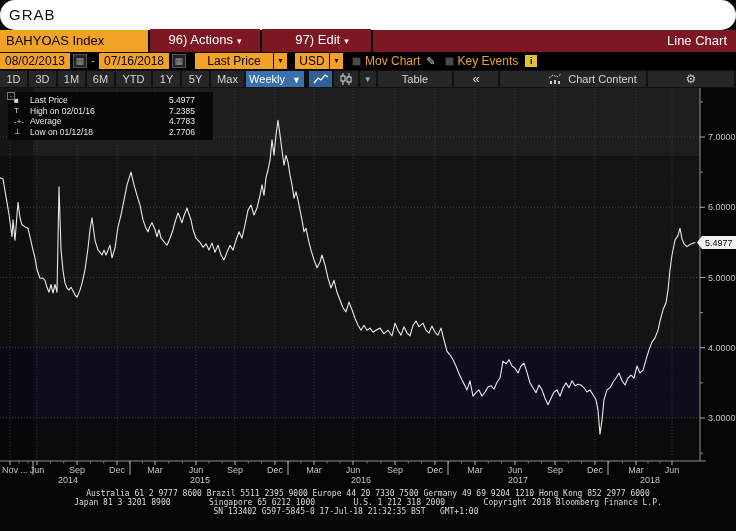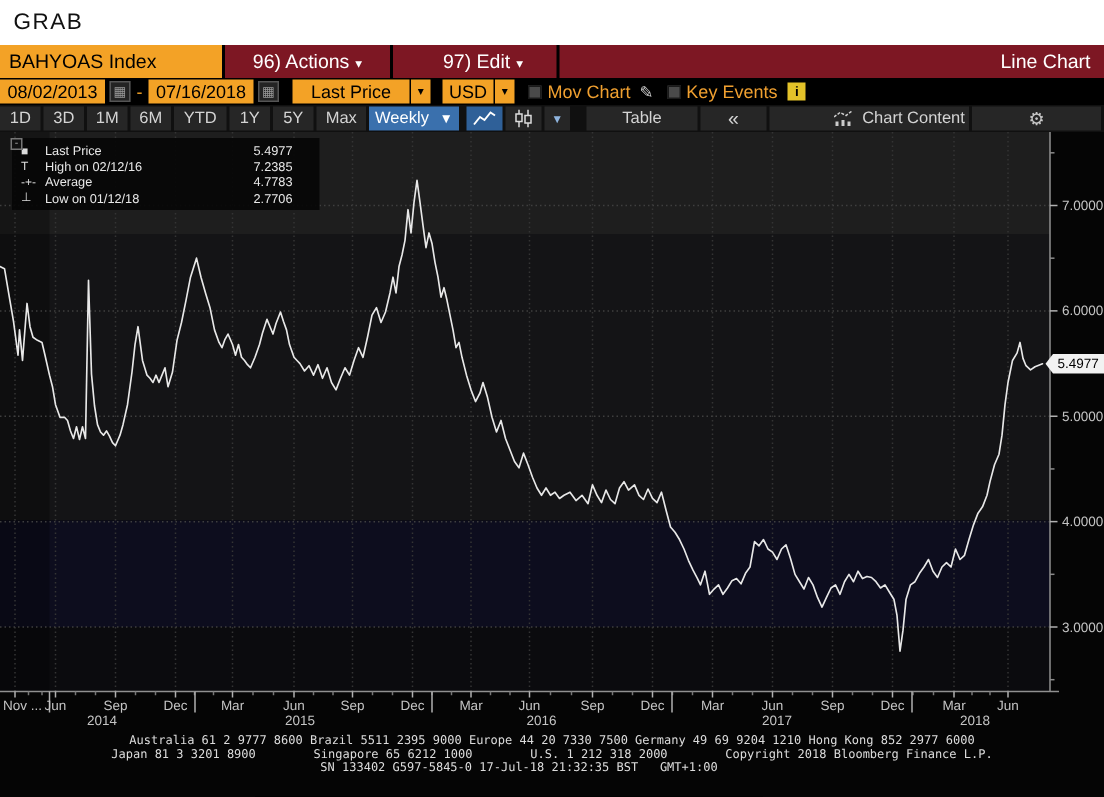--- a/index.html
+++ b/index.html
@@ -1,26 +1,26 @@
 <!DOCTYPE html>
 <html><head>
 <meta charset="utf-8">
 <style>
   * { box-sizing: border-box; margin: 0; padding: 0; }
   html,body { width:736px; height:531px; background:#000; overflow:hidden;
               font-family:"Liberation Sans", sans-serif; }
   #screen { position:relative; width:736px; height:531px; background:#050505; }
 
   
-  .grab-strip { position:absolute; left:0; top:0; width:736px; height:30px; background:#ffffff; }
+  .grab-strip { position:absolute; left:0; top:0; width:736px; height:30px; background:#ffffff;border-radius:15px; }
   .grab-title { position:absolute; left:9px; top:6px; font-size:15px; color:#111; letter-spacing:1px; }
 
   
   .row1 { position:absolute; left:0; top:30px; width:736px; height:22px; background:#000;
-          display:flex; align-items:center; }
+          display:flex; align-items:flex-end; }
   .sec-box { width:148px; background:#f3a226; color:#000; font-size:13px;
              line-height:22px; padding-left:6px; margin-right:2px; }
   .red-btn { background:#7d1723; color:#fff; font-size:13px; line-height:22px;
              text-align:center; margin-right:2px; }
   .btn-compare { width:95px; } .btn-actions { width:110px; } .btn-edit { width:109px;padding-left:11px; }
   .red-fill { flex:1; background:#7d1723; color:#fff; font-size:13px; line-height:22px;
               text-align:right; padding-right:9px; }
   .caret { font-size:9px; margin-left:4px; }
 
   
@@ -48,21 +48,21 @@
          margin-right:2px; }
   .t-sm { width:27px; } .t-md { width:35px; } .t-max { width:33px; }
   .freq { background:#3a70ad; color:#fff; width:60px; height:16px; line-height:16px;
           text-align:center; margin-right:5px; }
   .icon-btn { height:16px; margin-right:2px; display:flex; align-items:center;
               justify-content:center; background:#262626; }
   .ib-line { width:24px; background:#2f6098; }
   .ib-candle { width:24px; } .ib-caret { width:17px; color:#8fb4de; font-size:8px; }
   .rgt { margin-left:auto; display:flex; align-items:center; }
   .btn-table { width:74px; } .btn-coll { width:44px; font-size:13px; }
-  .btn-cc { width:133px; display:flex; align-items:center; justify-content:center; gap:6px;padding-left:40px; }
+  .btn-cc { width:146px; display:flex; align-items:center; justify-content:center; gap:6px;padding-left:40px; }
   .btn-gear { width:86px; color:#c8c8c8; font-size:12px; text-align:center; line-height:16px; }
 
   
   .chart-wrap { position:absolute; left:0; top:88px; width:736px; height:400px; }
   svg text { font-family:"Liberation Sans", sans-serif; }
 
   
   .legend { position:absolute; left:8px; top:4px; width:205px; background:rgba(6,6,6,.92);
             padding:3px 4px 3px 6px; font-size:8.5px; color:#e8e8e8; }
   .lg-row { display:flex; align-items:center; height:10.5px; }
@@ -291,21 +291,21 @@
     <div class="legend">
       <div class="lg-collapse">-</div>
       <div id="legend-rows">
           <div class="lg-row">
             <span class="lg-marker">■</span>
             <span class="lg-label">Last Price</span>
             <span class="lg-value">5.4977</span>
           </div>
           <div class="lg-row">
             <span class="lg-marker">T</span>
-            <span class="lg-label">High on 02/12/16</span>
+            <span class="lg-label">High on 02/01/16</span>
             <span class="lg-value">7.2385</span>
           </div>
           <div class="lg-row">
             <span class="lg-marker">-+-</span>
             <span class="lg-label">Average</span>
             <span class="lg-value">4.7783</span>
           </div>
           <div class="lg-row">
             <span class="lg-marker">⊥</span>
             <span class="lg-label">Low on 01/12/18</span>

